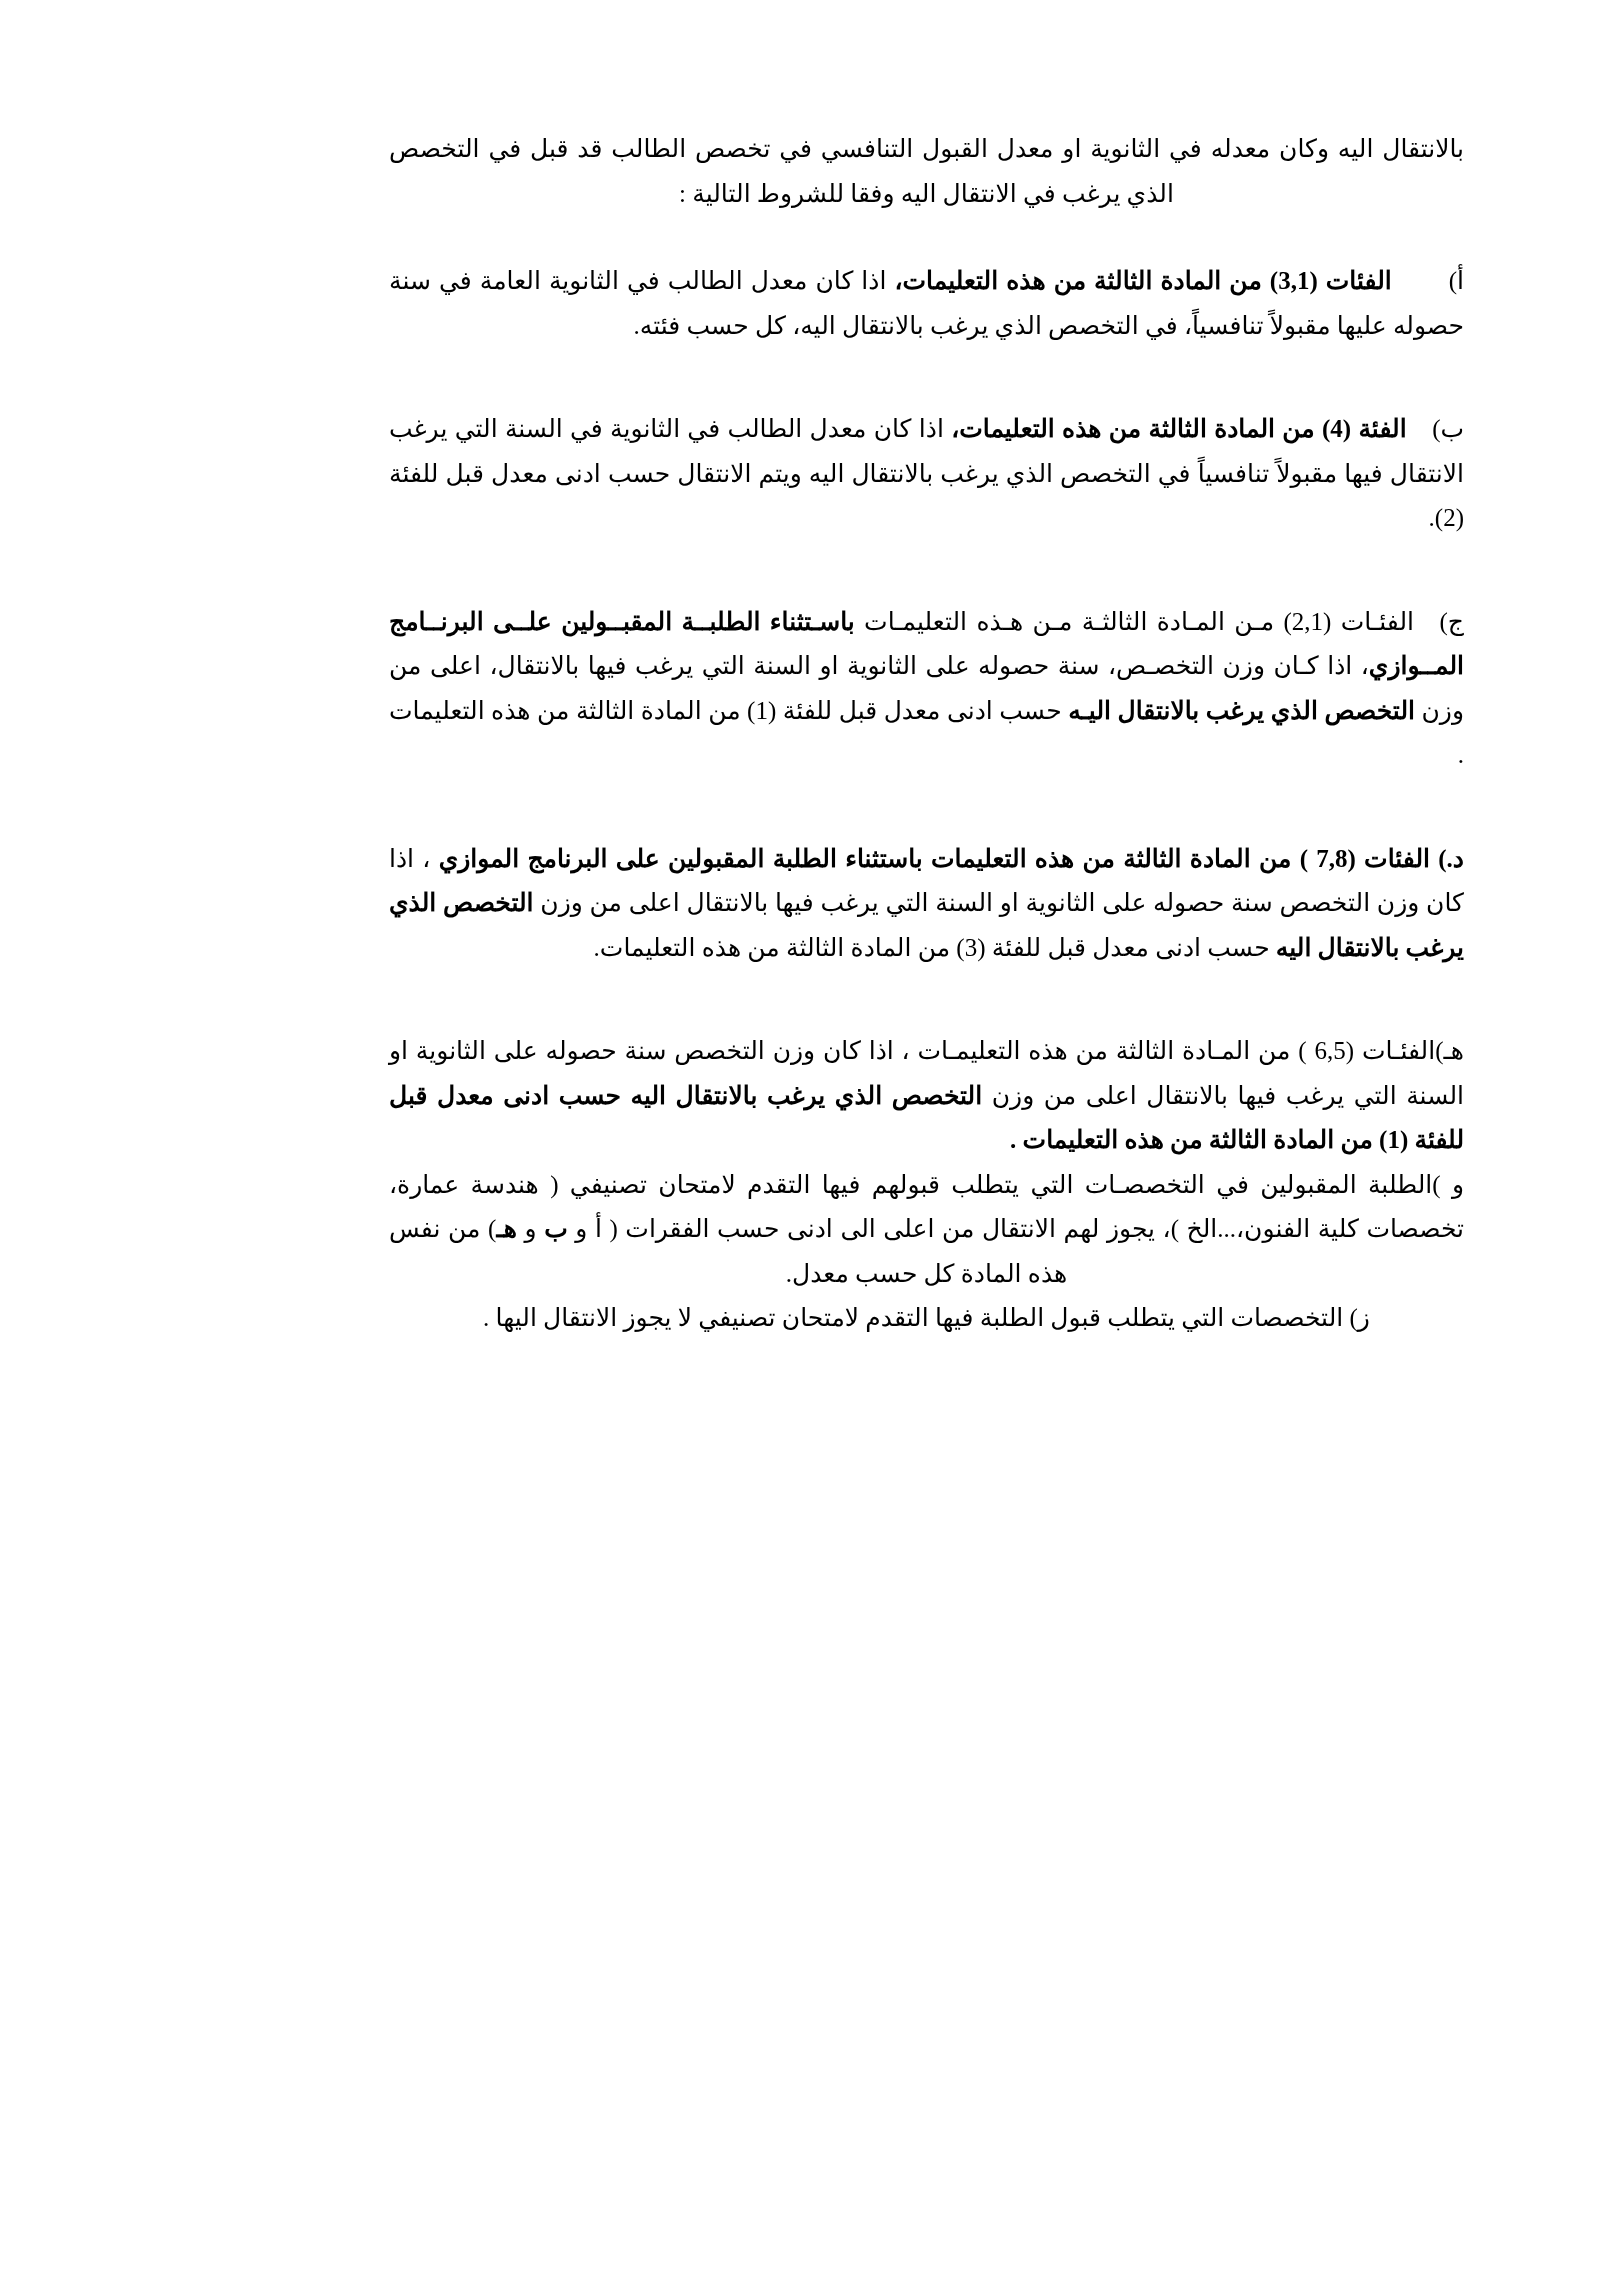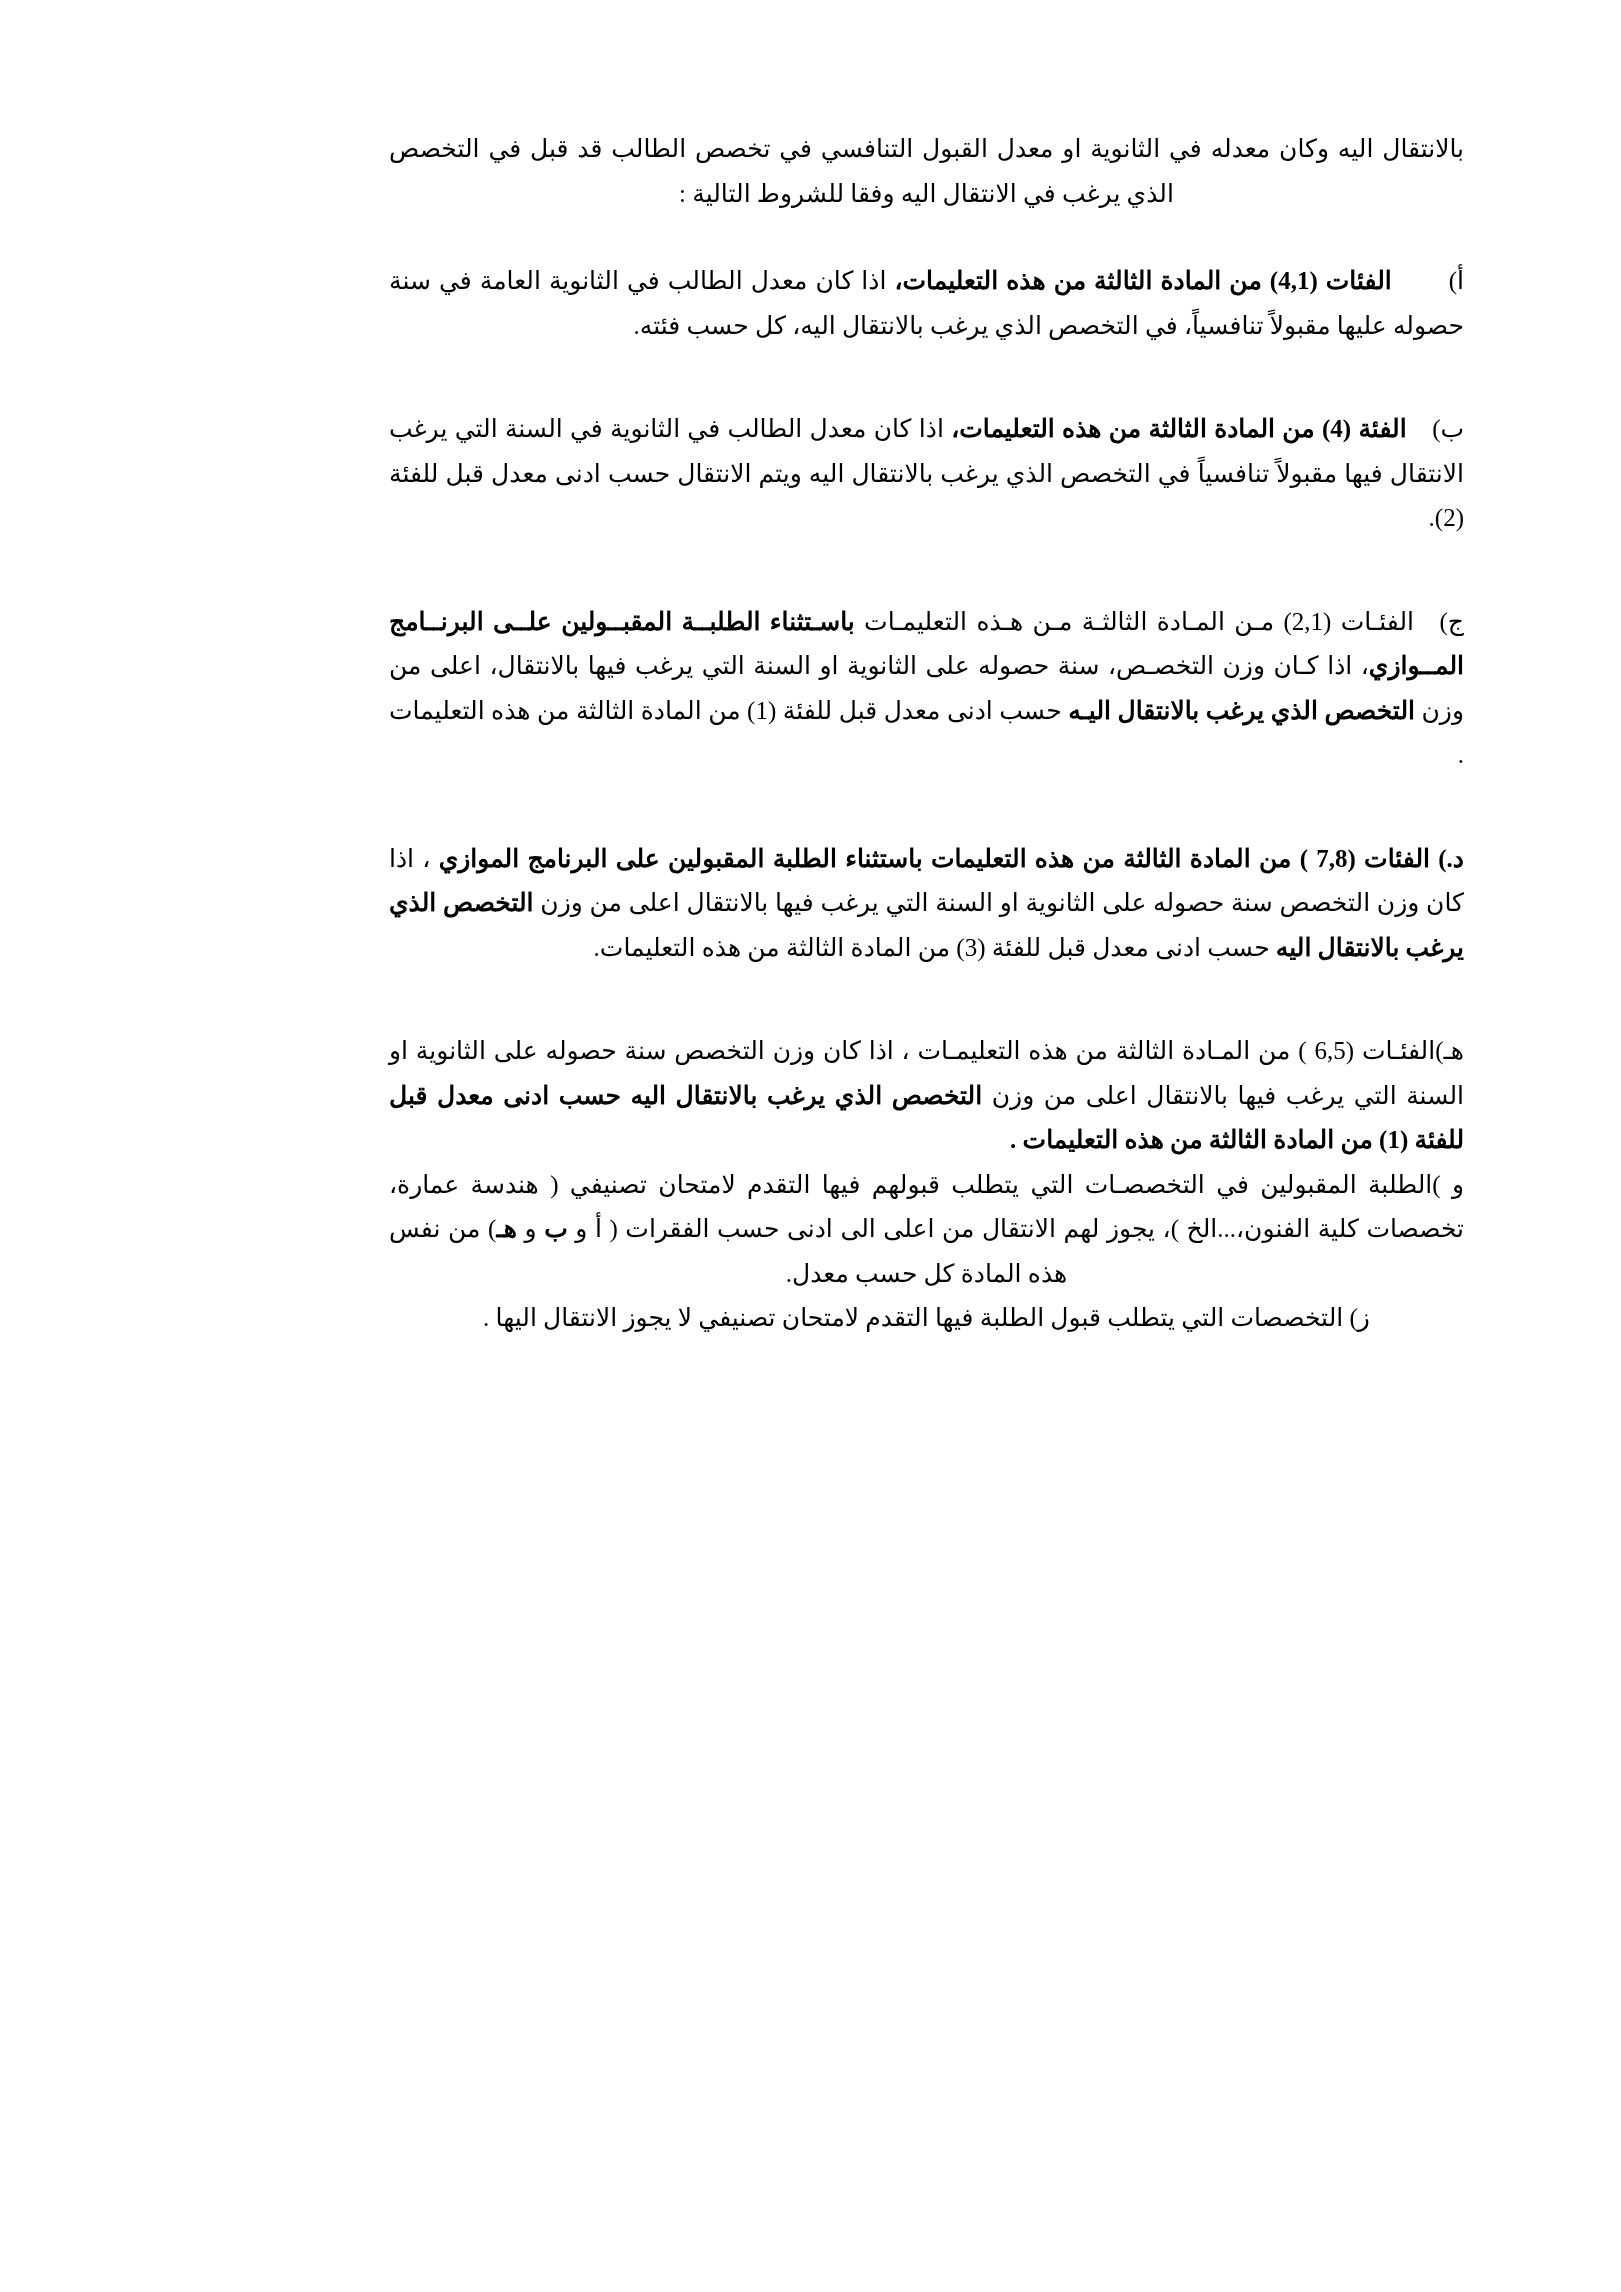--- a/index.html
+++ b/index.html
@@ -63,21 +63,21 @@
   <div class="doc-body">
 
     <p class="para center-last">
       <span>بالانتقال اليه وكان معدله في الثانوية او معدل القبول التنافسي في تخصص الطالب قد</span>
       <span>قبل في التخصص الذي يرغب في الانتقال اليه وفقا للشروط التالية :</span>
     </p>
 
     <div class="gap-md"></div>
 
     <p class="para right-last">
-      <span class="marker">أ)</span><span class="indent-tab"></span><span class="b">الفئات (4,1) من المادة الثالثة من هذه التعليمات،</span><span> اذا كان معدل الطالب في الثانوية العامة في سنة حصوله عليها مقبولاً تنافسياً،  في التخصص الذي يرغب بالانتقال اليه، كل حسب فئته.</span>
+      <span class="marker">أ)</span><span class="indent-tab"></span><span class="b">الفئات (3,1) من المادة الثالثة من هذه التعليمات،</span><span> اذا كان معدل الطالب في الثانوية العامة في سنة حصوله عليها مقبولاً تنافسياً،  في التخصص الذي يرغب بالانتقال اليه، كل حسب فئته.</span>
     </p>
 
     <div class="gap-lg"></div>
 
     <p class="para right-last">
       <span class="marker">ب)</span><span class="indent-tab-sm"></span><span class="b">الفئة (4) من المادة الثالثة من هذه التعليمات،</span><span> اذا كان معدل الطالب في الثانوية في السنة التي يرغب الانتقال فيها مقبولاً تنافسياً في التخصص الذي يرغب بالانتقال اليه  ويتم الانتقال حسب ادنى معدل قبل للفئة (2).</span>
     </p>
 
     <div class="gap-lg"></div>
 

